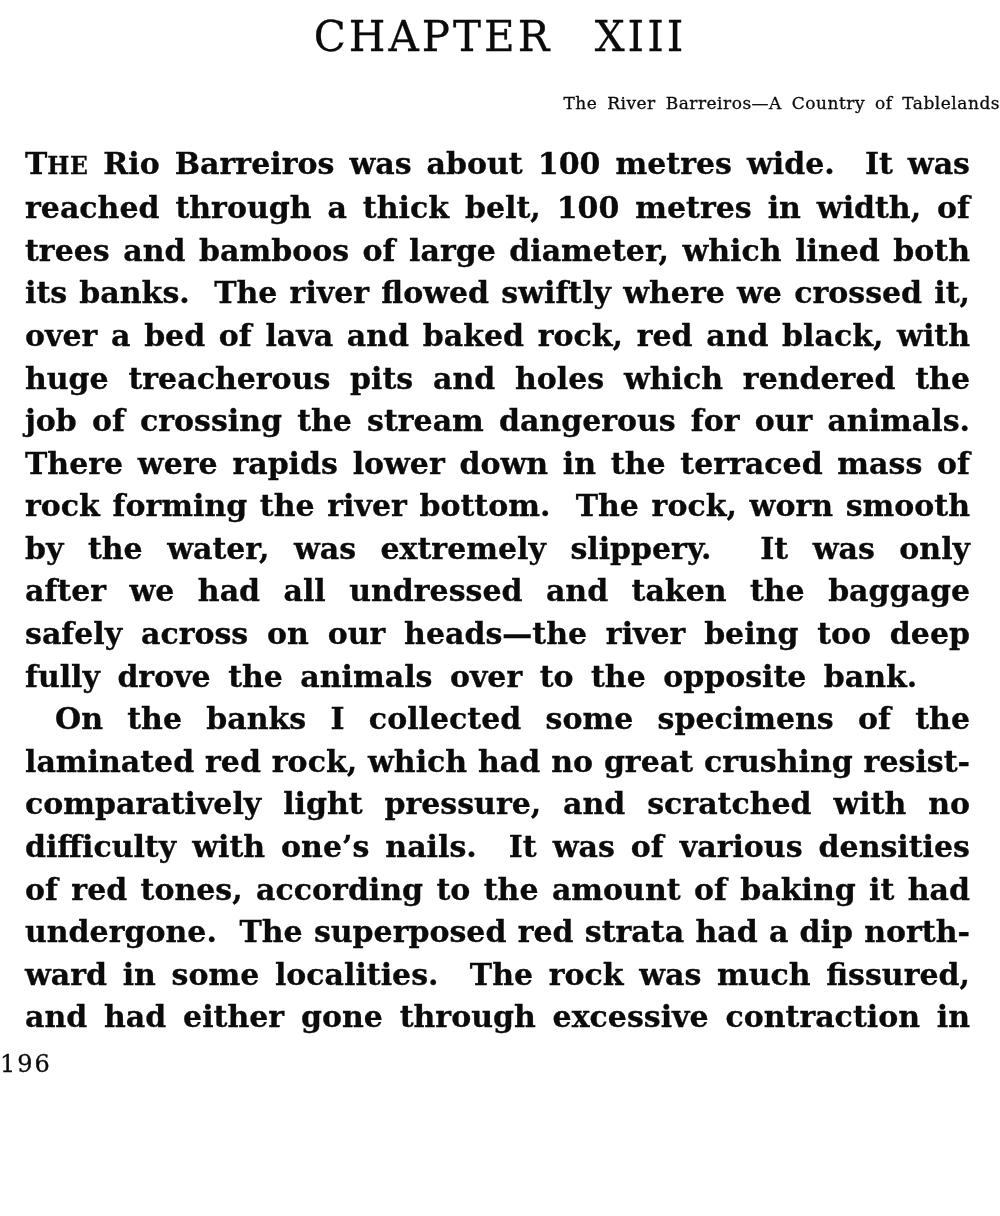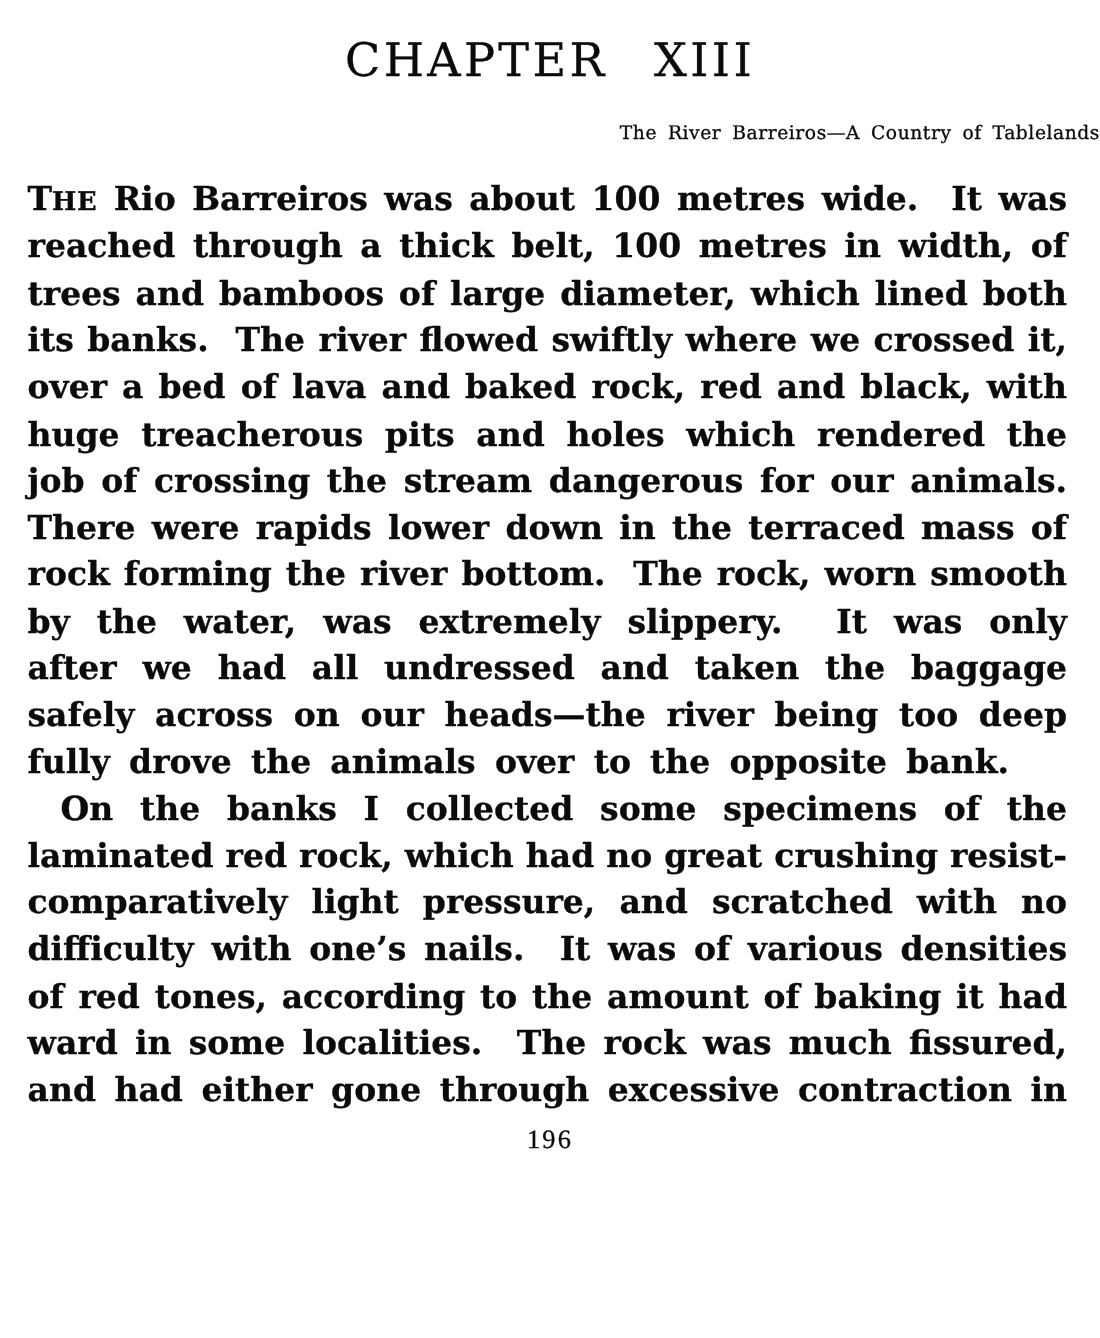--- a/index.html
+++ b/index.html
@@ -15,21 +15,21 @@
     -webkit-text-stroke: 0.3px;
     overflow: hidden;
   }
   .page {
     position: relative;
     width: 1000px;
     height: 1216px;
     background: #ffffff;
   }
   .chapter-title {
-    padding-top: 34px;
+    padding-top: 16px;
     text-align: center;
     font-size: 42px;
     line-height: 1.0;
     letter-spacing: 3px;
     word-spacing: 26px;
   }
   .subtitle {
     margin-top: 36px;
     text-align: right;
     font-size: 17px;
@@ -56,24 +56,23 @@
   }
   .lead-cap {
     font-size: 1em;
   }
   .lead-rest {
     font-size: 0.78em;
     letter-spacing: 0.5px;
   }
   .page-number {
     margin-top: 11px;
-    text-align: center;
+    text-align: left;
     font-size: 24px;
     letter-spacing: 2px;
-    font-family: Liberation Serif, serif;
   }
 </style>
 </head>
 <body>
 
 <div class="page">
 
   <div class="chapter-title">CHAPTER XIII</div>
 
   <div class="subtitle">The River Barreiros—A Country of Tablelands</div>
@@ -90,19 +89,20 @@
       <div class="line">rock forming the river bottom.&nbsp; The rock, worn smooth</div>
       <div class="line">by the water, was extremely slippery.&nbsp; It was only</div>
       <div class="line">after we had all undressed and taken the baggage</div>
       <div class="line">safely across on our heads—the river being too deep</div>
       <div class="line para-end">fully drove the animals over to the opposite bank.</div>
       <div class="line indent">On the banks I collected some specimens of the</div>
       <div class="line">laminated red rock, which had no great crushing resist-</div>
       <div class="line">comparatively light pressure, and scratched with no</div>
       <div class="line">difficulty with one’s nails.&nbsp; It was of various densities</div>
       <div class="line">of red tones, according to the amount of baking it had</div>
+      <div class="line">undergone.&nbsp; The superposed red strata had a dip north-</div>
       <div class="line">ward in some localities.&nbsp; The rock was much fissured,</div>
       <div class="line">and had either gone through excessive contraction in</div>
     </div>
 
   <div class="page-number">196</div>
 
 </div>
 
 </body></html>

